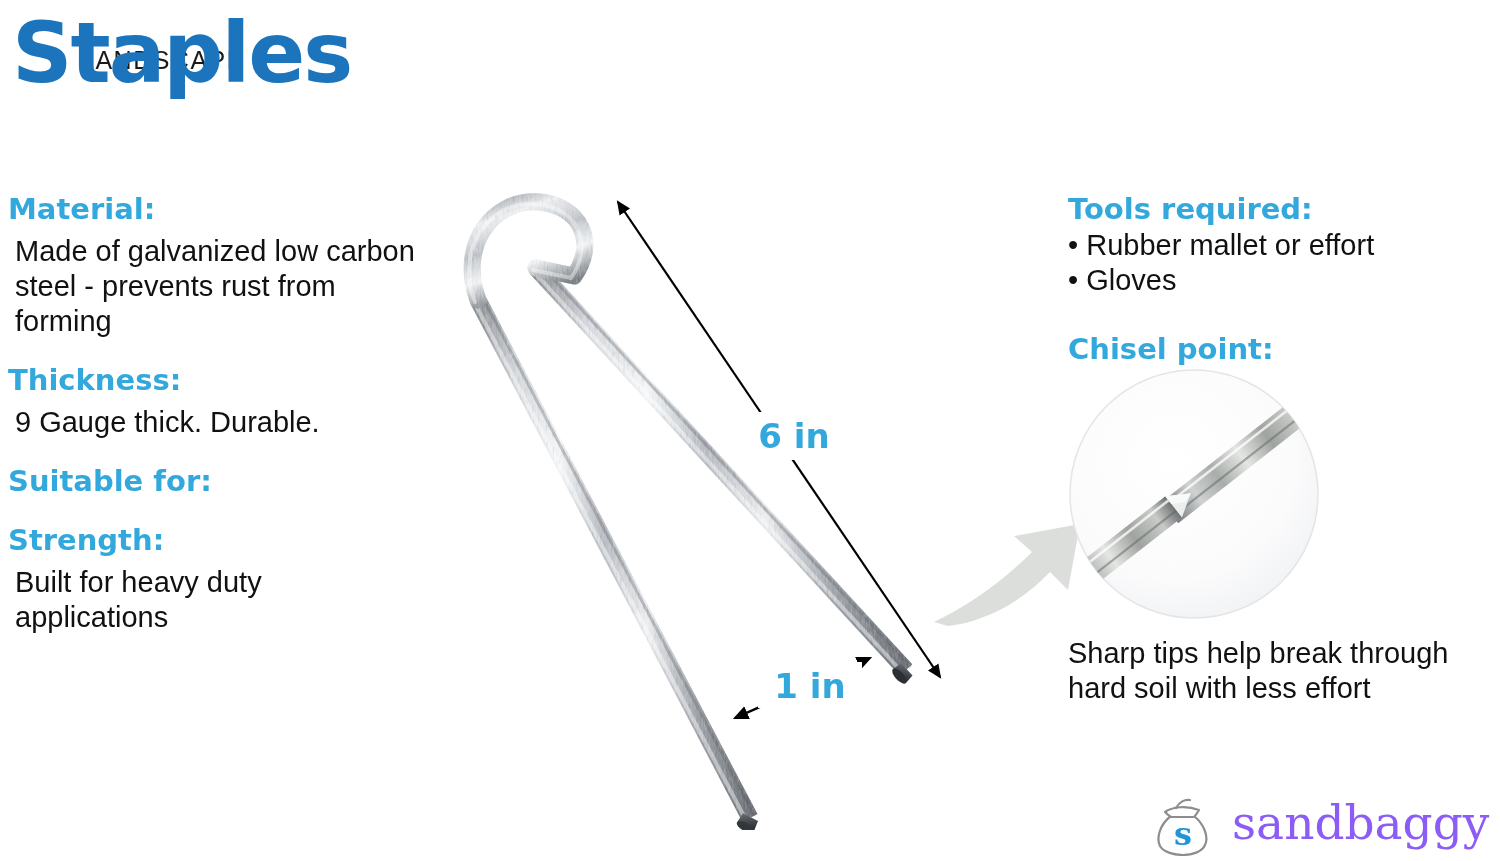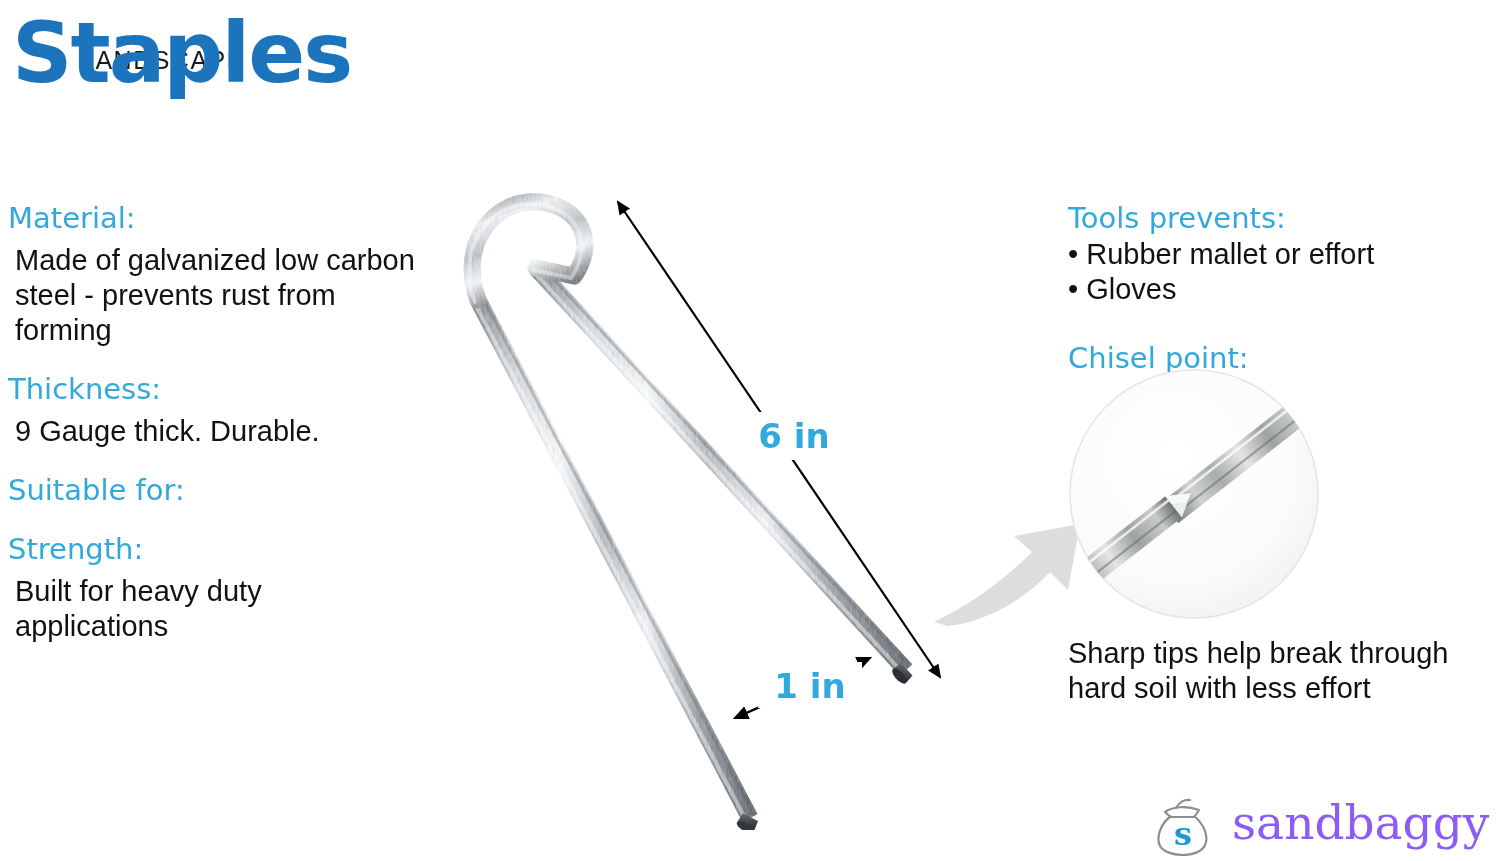--- a/index.html
+++ b/index.html
@@ -61,23 +61,23 @@
     left: 1068px;
     top: 192px;
     width: 432px;
   }
   .spec-block { margin-bottom: 24px; }
   .spec-block:last-child { margin-bottom: 0; }
   .spec-head {
     color: #33a8dc;
     font-size: 29px;
     line-height: 35px;
-    font-weight: normal;
+    font-weight: bold;
     font-family: "DejaVu Sans", sans-serif;
-    margin: 9px 0 1px 0;
+    margin: 0 0 1px 0;
   }
   .spec-body {
     color: #111111;
     font-size: 29px;
     line-height: 35px;
     font-weight: 400;
     font-family: "Liberation Sans", sans-serif;
     margin: 7px;
   }
   .bullet-line {
@@ -164,21 +164,21 @@
   <div class="spec-block">
     <div class="spec-head">Strength:</div>
     <div class="spec-body">Built for heavy duty applications</div>
   </div>
 
 </div>
 
 <div id="right-col" class="col">
 
   <div class="spec-block">
-    <div class="spec-head">Tools prevents:</div>
+    <div class="spec-head">Tools required:</div>
     <div class="bullet-line">• Rubber mallet or effort</div>
     <div class="bullet-line">• Gloves</div>
   </div>
 
   <div class="spec-block" style="margin-top:34px;">
     <div class="spec-head">Chisel point:</div>
   </div>
 
 </div>
 

